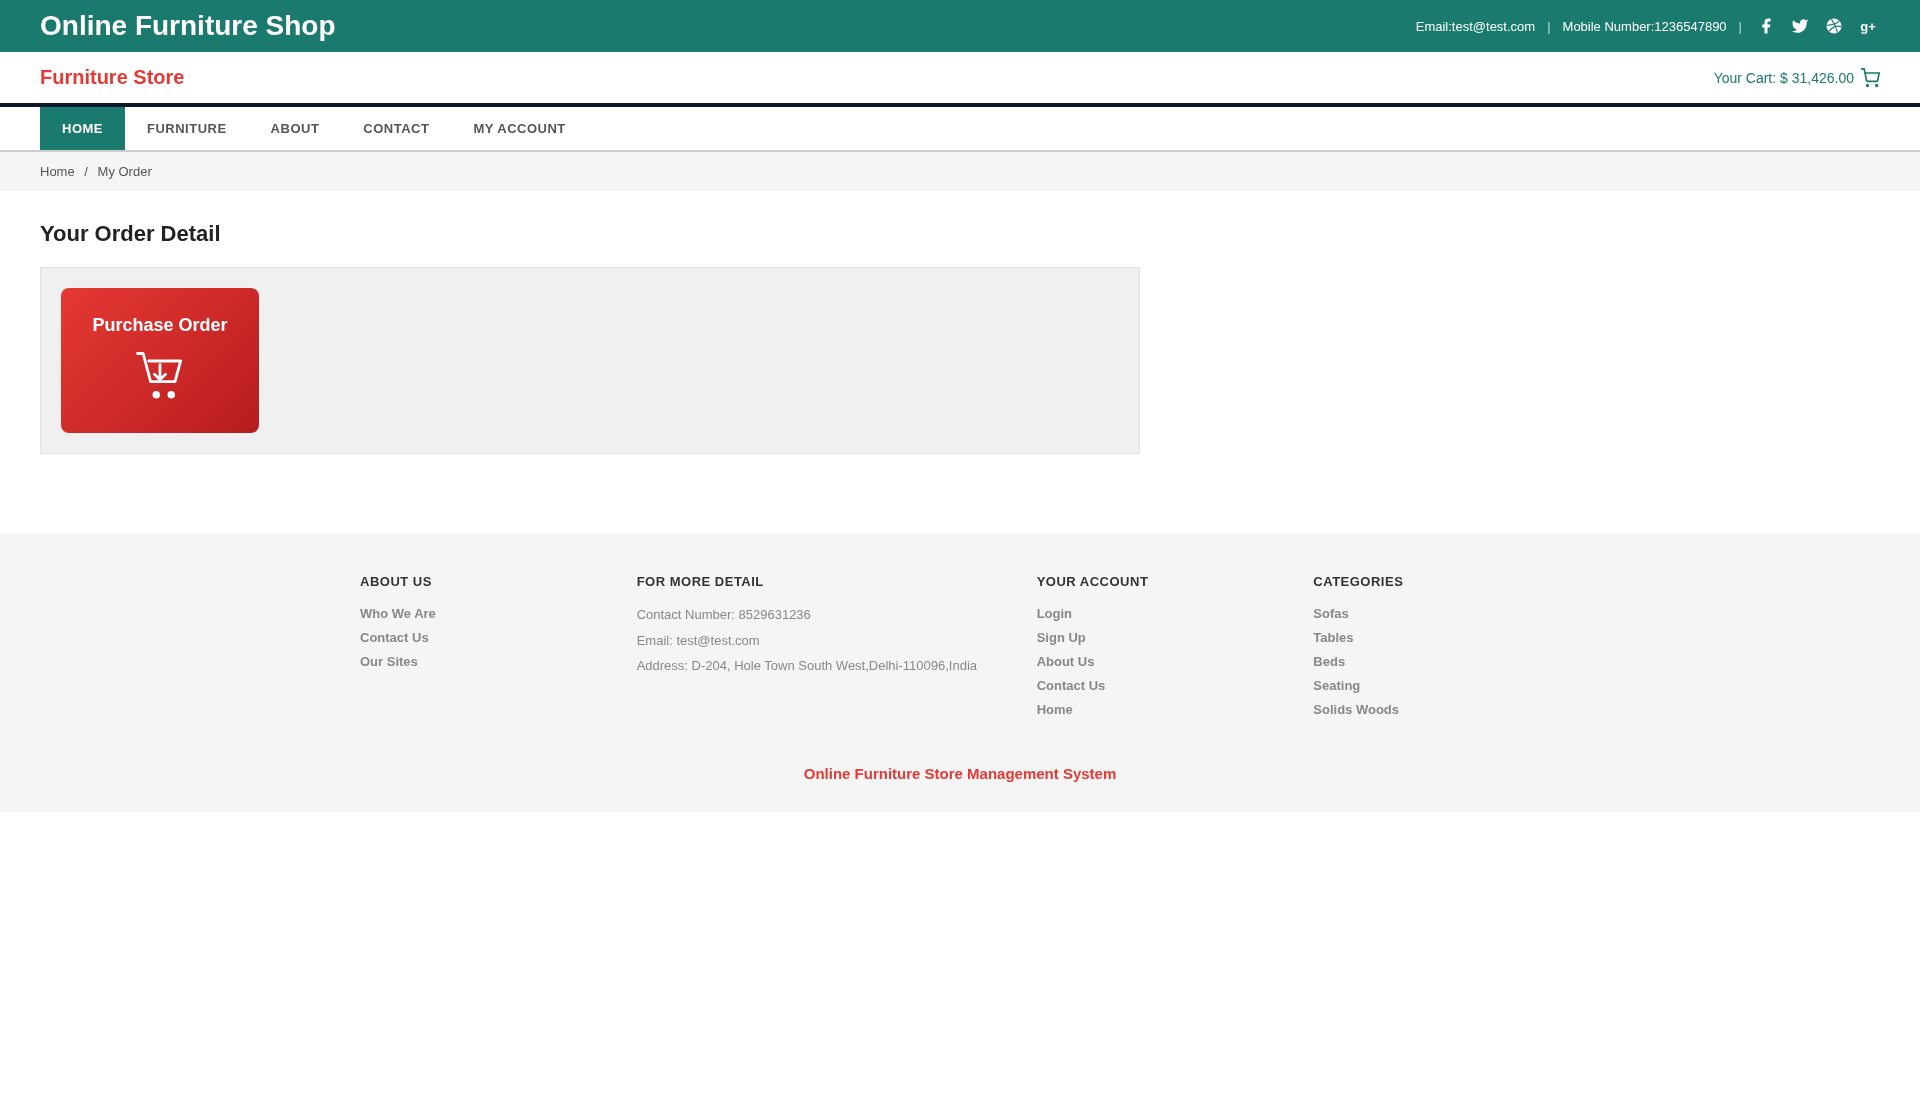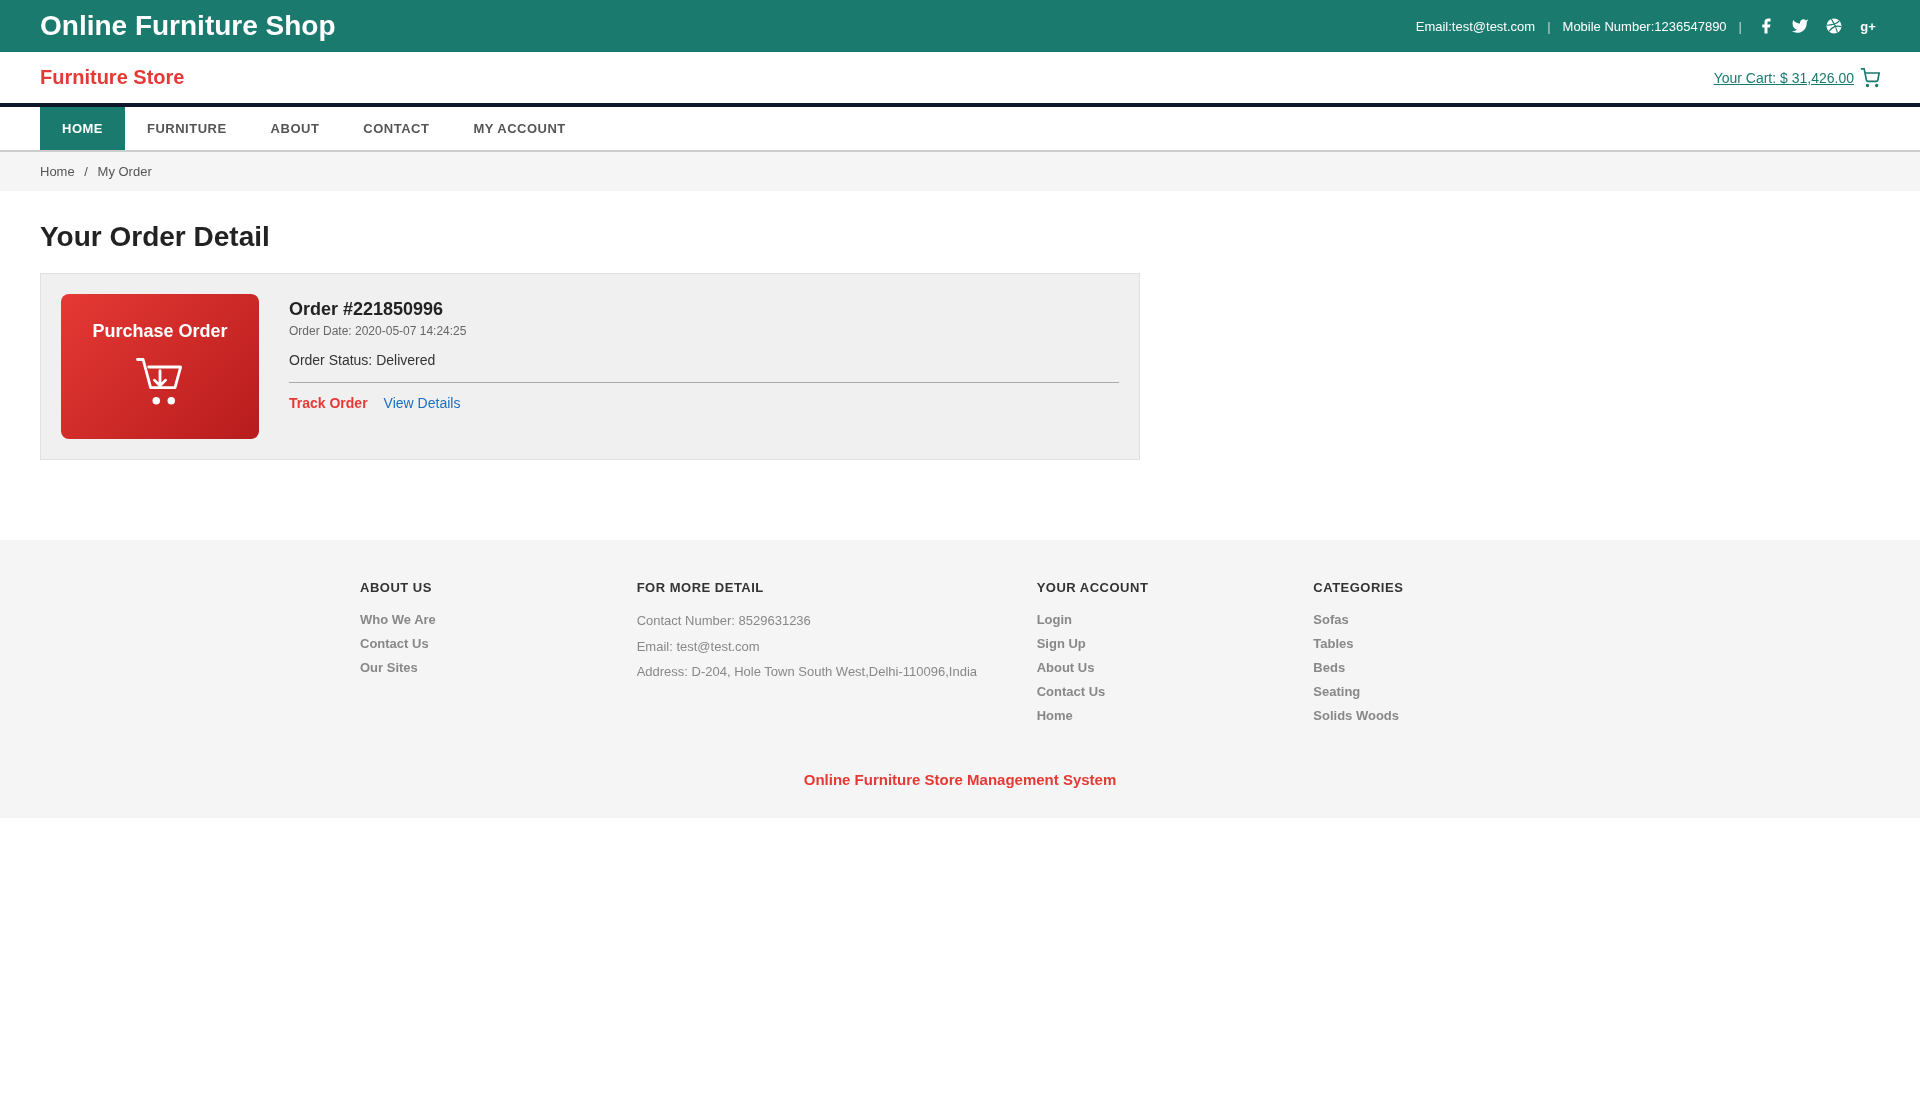--- a/index.html
+++ b/index.html
@@ -52,21 +52,20 @@
       align-items: center;
       border-bottom: 4px solid #0f172a;
     }
     .brand-name {
       color: #e53935;
       font-size: 20px;
       font-weight: bold;
     }
     .cart-link {
       color: #1a7a6e;
-      text-decoration: underline;
       font-size: 14px;
       display: flex;
       align-items: center;
       gap: 6px;
       cursor: pointer;
       margin-left: 34px;
     }
     .cart-icon-svg {
       width: 20px;
       height: 20px;
@@ -111,21 +110,21 @@
     .breadcrumb-bar .sep {
       margin: 0 6px;
     }
 
     
     .main-content {
       padding: 10px 40px 40px 40px;
       max-width: 1300px;
     }
     .page-title {
-      font-size: 28px;
+      font-size: 22px;
       font-weight: bold;
       color: #222;
       margin-bottom: 20px;
     }
 
     
     .order-card {
       background: #f0f0f0;
       border: 1px solid #e0e0e0;
       padding: 20px;
@@ -312,30 +311,20 @@
     <div class="purchase-order-img">
       <span class="po-text">Purchase Order</span>
       <svg viewBox="0 0 64 64" fill="none" stroke="white" stroke-width="3">
         <path d="M8 8h6l8 30h26l6-22H20" stroke-linecap="round" stroke-linejoin="round"></path>
         <circle cx="28" cy="52" r="4" fill="white" stroke="none"></circle>
         <circle cx="44" cy="52" r="4" fill="white" stroke="none"></circle>
         <path d="M32 20v16M26 30l6 6 6-6" stroke-linecap="round" stroke-linejoin="round"></path>
       </svg>
     </div>
 
-    <div class="order-details">
-      <div class="order-number">Order #221850996</div>
-      <div class="order-date">Order Date: 2020-05-07 14:24:25</div>
-      <div class="order-status">Order Status: Delivered</div>
-      <hr class="order-divider">
-      <div class="order-actions">
-        <a class="track-order-link">Track Order</a>
-        <a class="view-details-link">View Details</a>
-      </div>
-    </div>
   </div>
 </div>
 
 <div class="footer">
   <div class="footer-grid">
 
     <div class="footer-col">
       <h4>ABOUT US</h4>
       <ul>
         <li><a>Who We Are</a></li>

